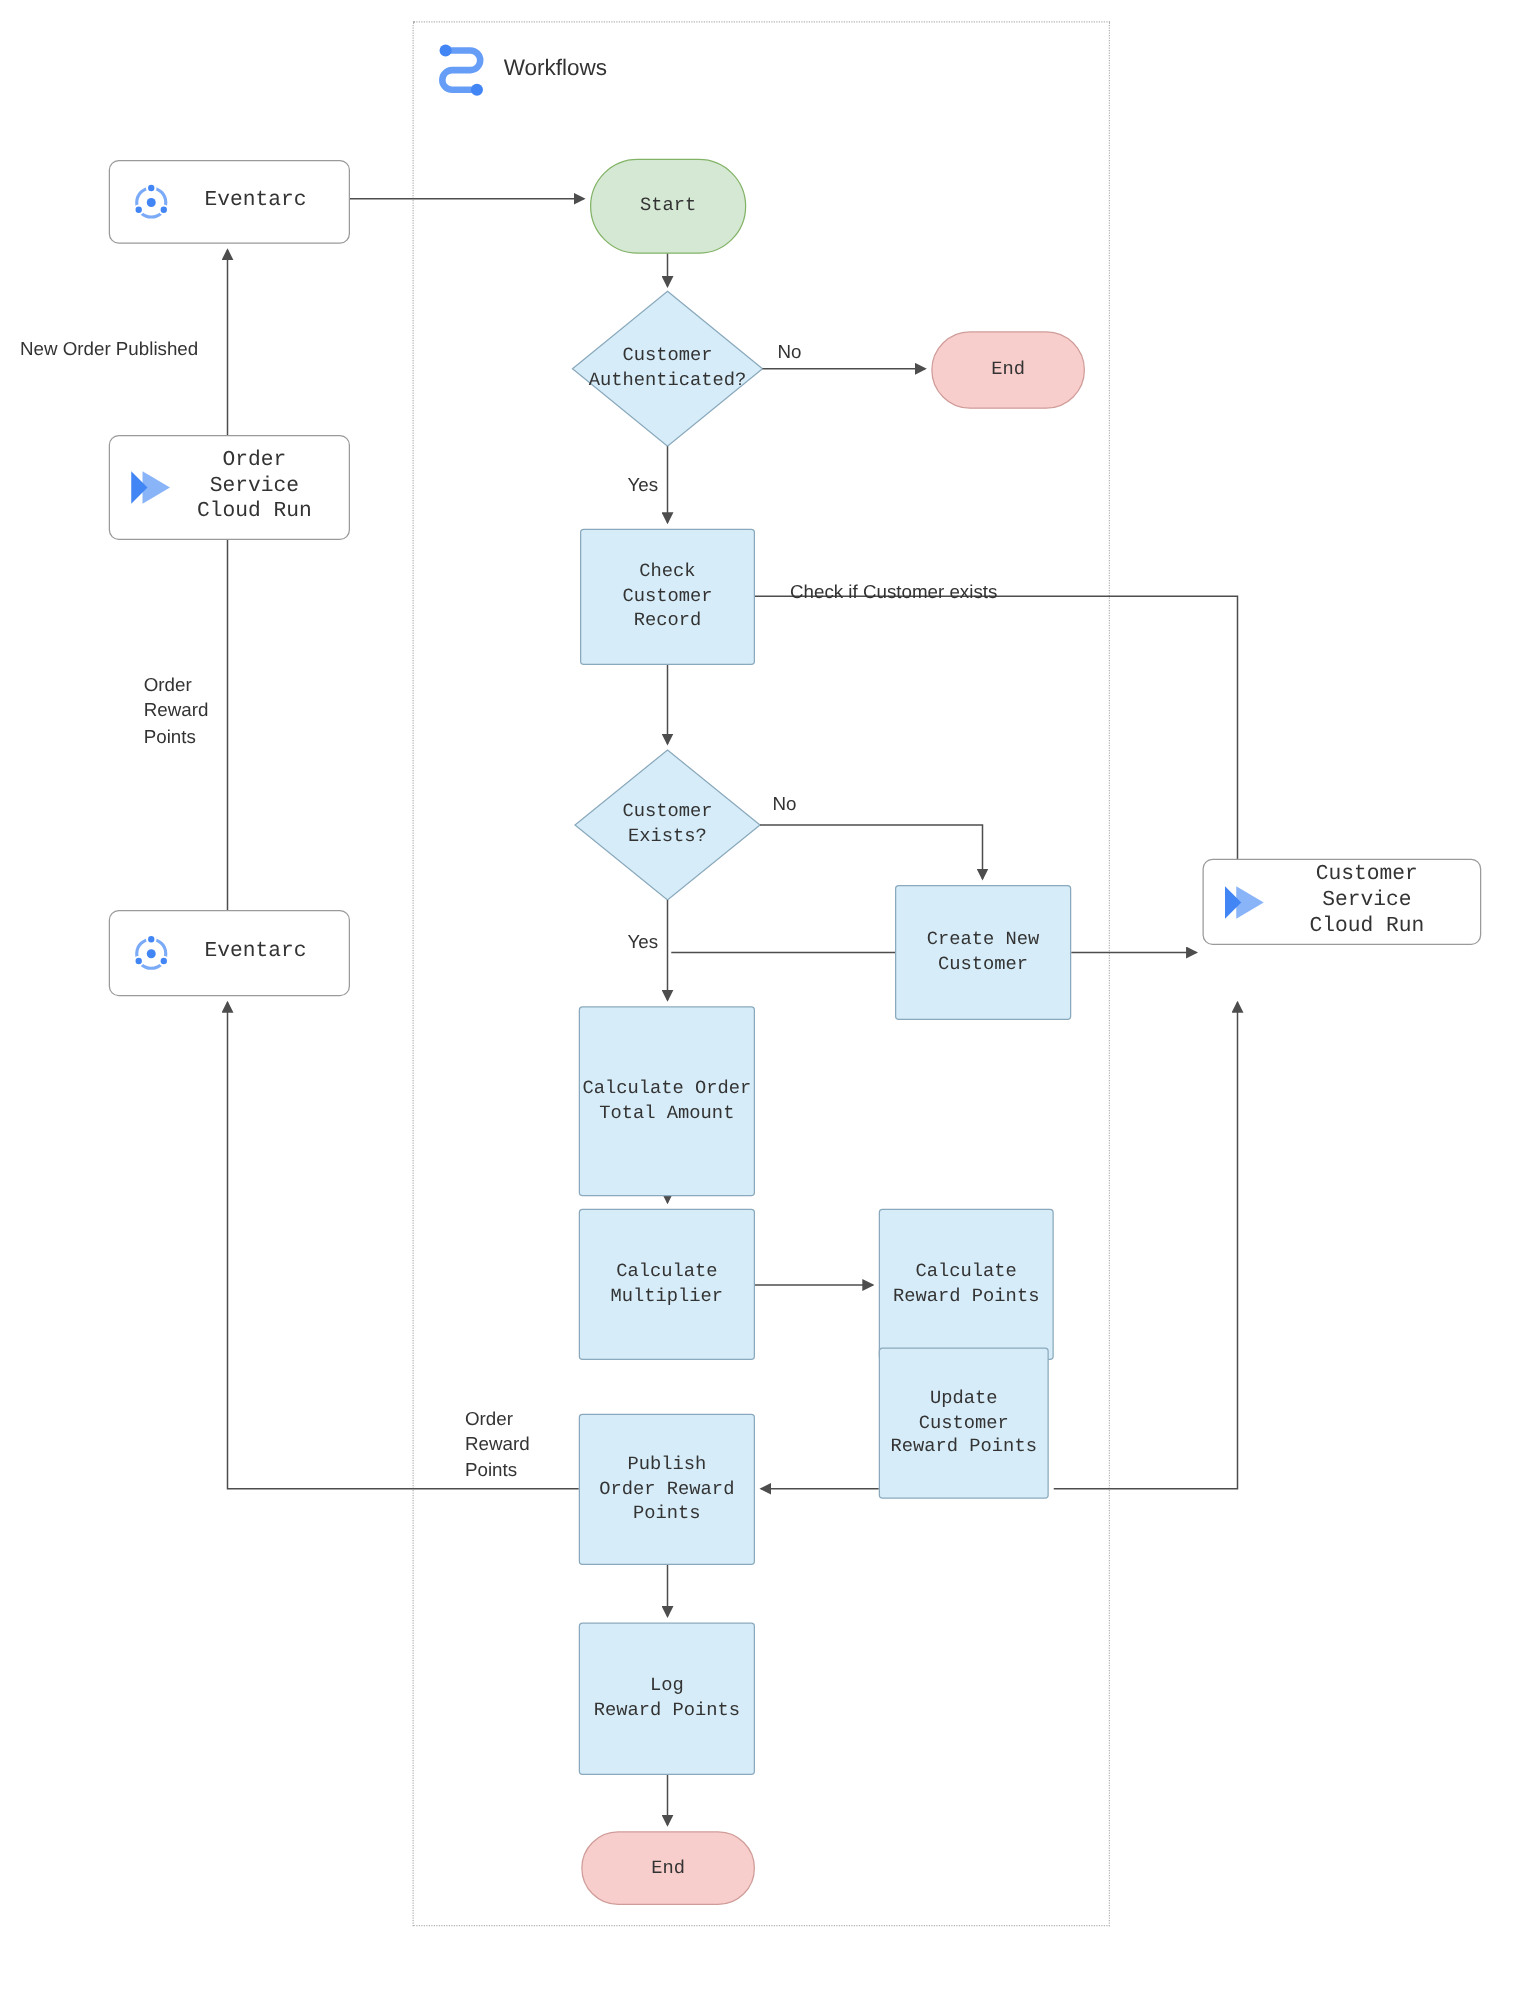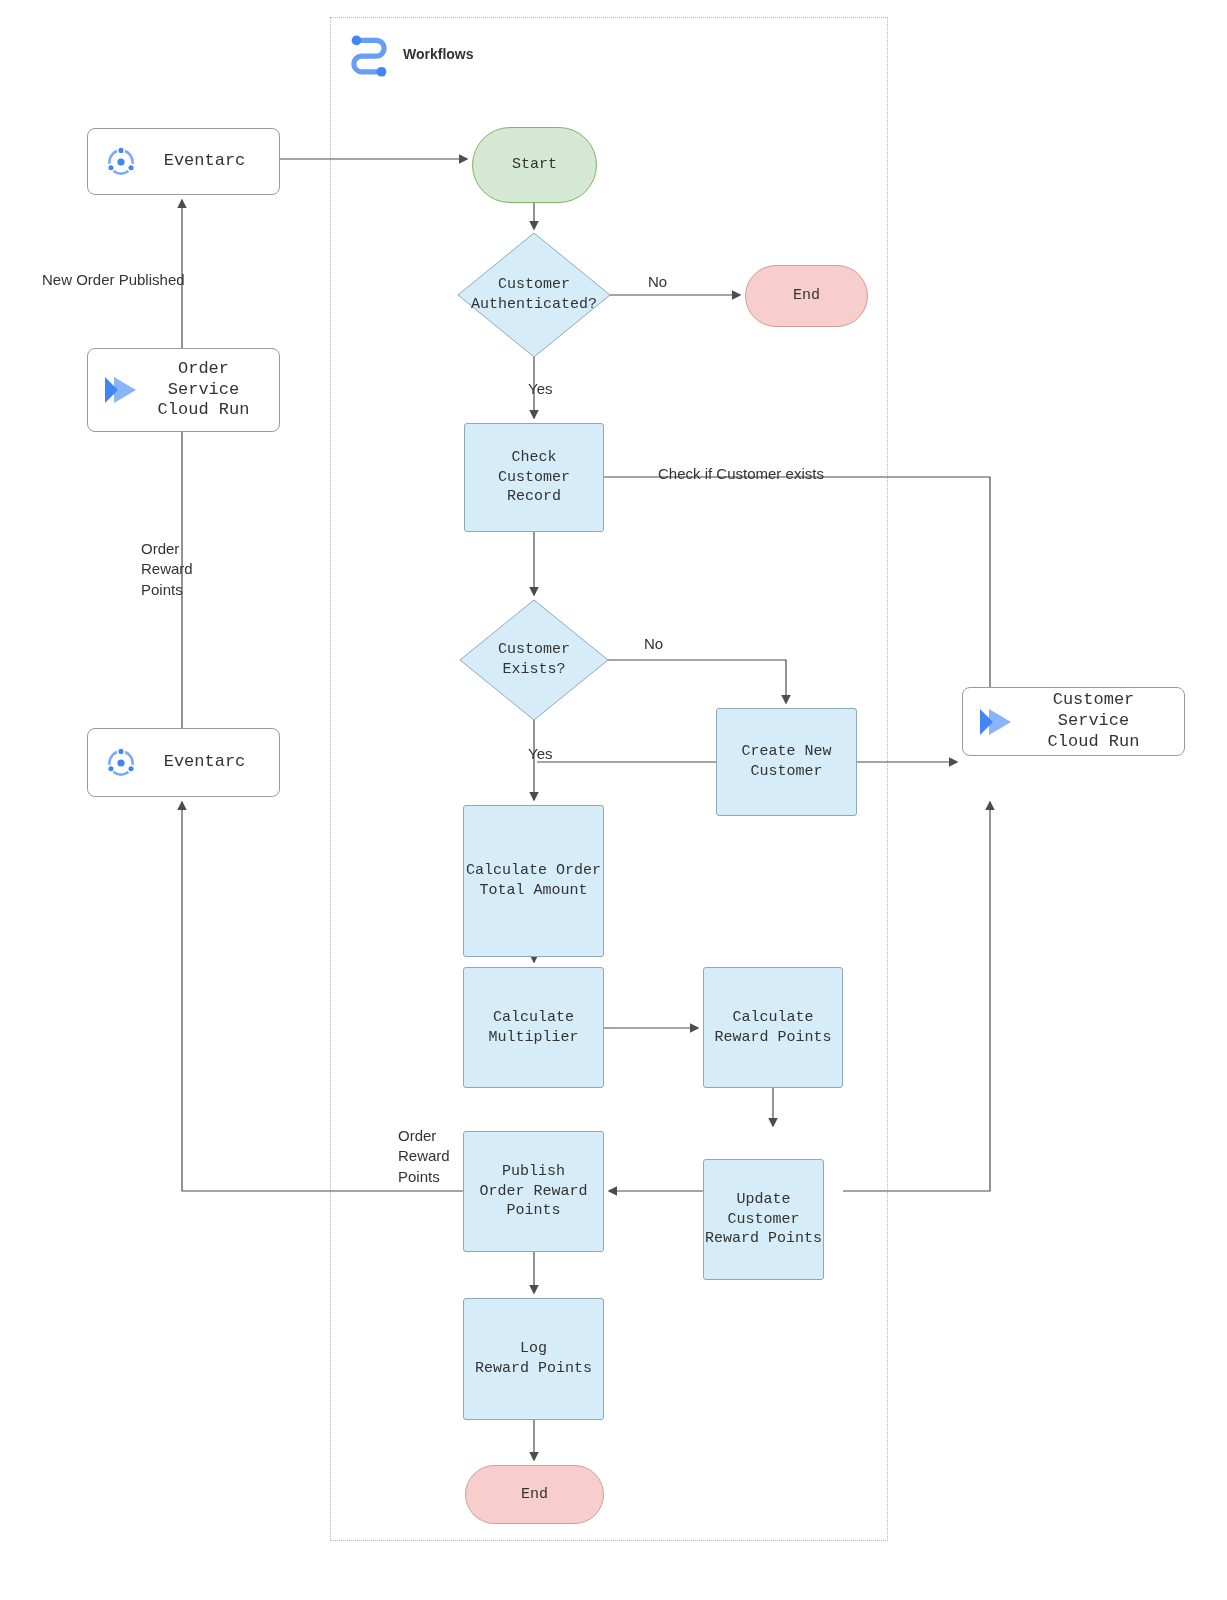--- a/index.html
+++ b/index.html
@@ -50,30 +50,29 @@
   }
   .white .wlabel { flex:1; text-align:center; }
   .dlabel { background:none; border:none; z-index:4; }
   .elabel {
     position:absolute;
     font-size:15px;
     line-height:1.35;
     white-space:pre-line;
     color:var(--text-color);
     z-index:4;
-    margin-left:26px;
   }
   .wf-header {
     position:absolute;
     display:flex;
     align-items:center;
     gap:11px;
     z-index:3;
   }
-  .wf-title { font-size:14px; color:var(--text-color);font-weight:bold; }
+  .wf-title { font-size:18px; color:var(--text-color); }
   .icon { flex:0 0 auto; display:block; }
 </style>
 </head>
 <body>
 
 <div class="wf-container" style="left:330px;top:17px;width:558px;height:1524px"></div>
 
 <div class="wf-header" style="left:346px;top:31px;">
   <svg class="icon" width="46" height="46" viewBox="0 0 44 44">
     <path d="M12 9 H29 a7.5 7.5 0 0 1 0 15 H15 a7.5 7.5 0 0 0 0 15 H32" fill="none" stroke="#669df6" stroke-width="5" stroke-linecap="round"></path>
@@ -168,21 +167,21 @@
 Customer
 Record</div>
 <div class="node blue" style="left:716px;top:708px;width:141px;height:108px">Create New
 Customer</div>
 <div class="node blue" style="left:463px;top:805px;width:141px;height:152px">Calculate Order
 Total Amount</div>
 <div class="node blue" style="left:463px;top:967px;width:141px;height:121px">Calculate
 Multiplier</div>
 <div class="node blue" style="left:703px;top:967px;width:140px;height:121px">Calculate
 Reward Points</div>
-<div class="node blue" style="left:703px;top:1159px;width:121px;height:121px">Update
+<div class="node blue" style="left:703px;top:1078px;width:136px;height:121px">Update
 Customer
 Reward Points</div>
 <div class="node blue" style="left:463px;top:1131px;width:141px;height:121px">Publish
 Order Reward
 Points</div>
 <div class="node blue" style="left:463px;top:1298px;width:141px;height:122px">Log
 Reward Points</div>
 
 <div class="elabel" style="left:16px;top:270px">New Order Published</div>
 <div class="elabel" style="left:115px;top:539px">Order

